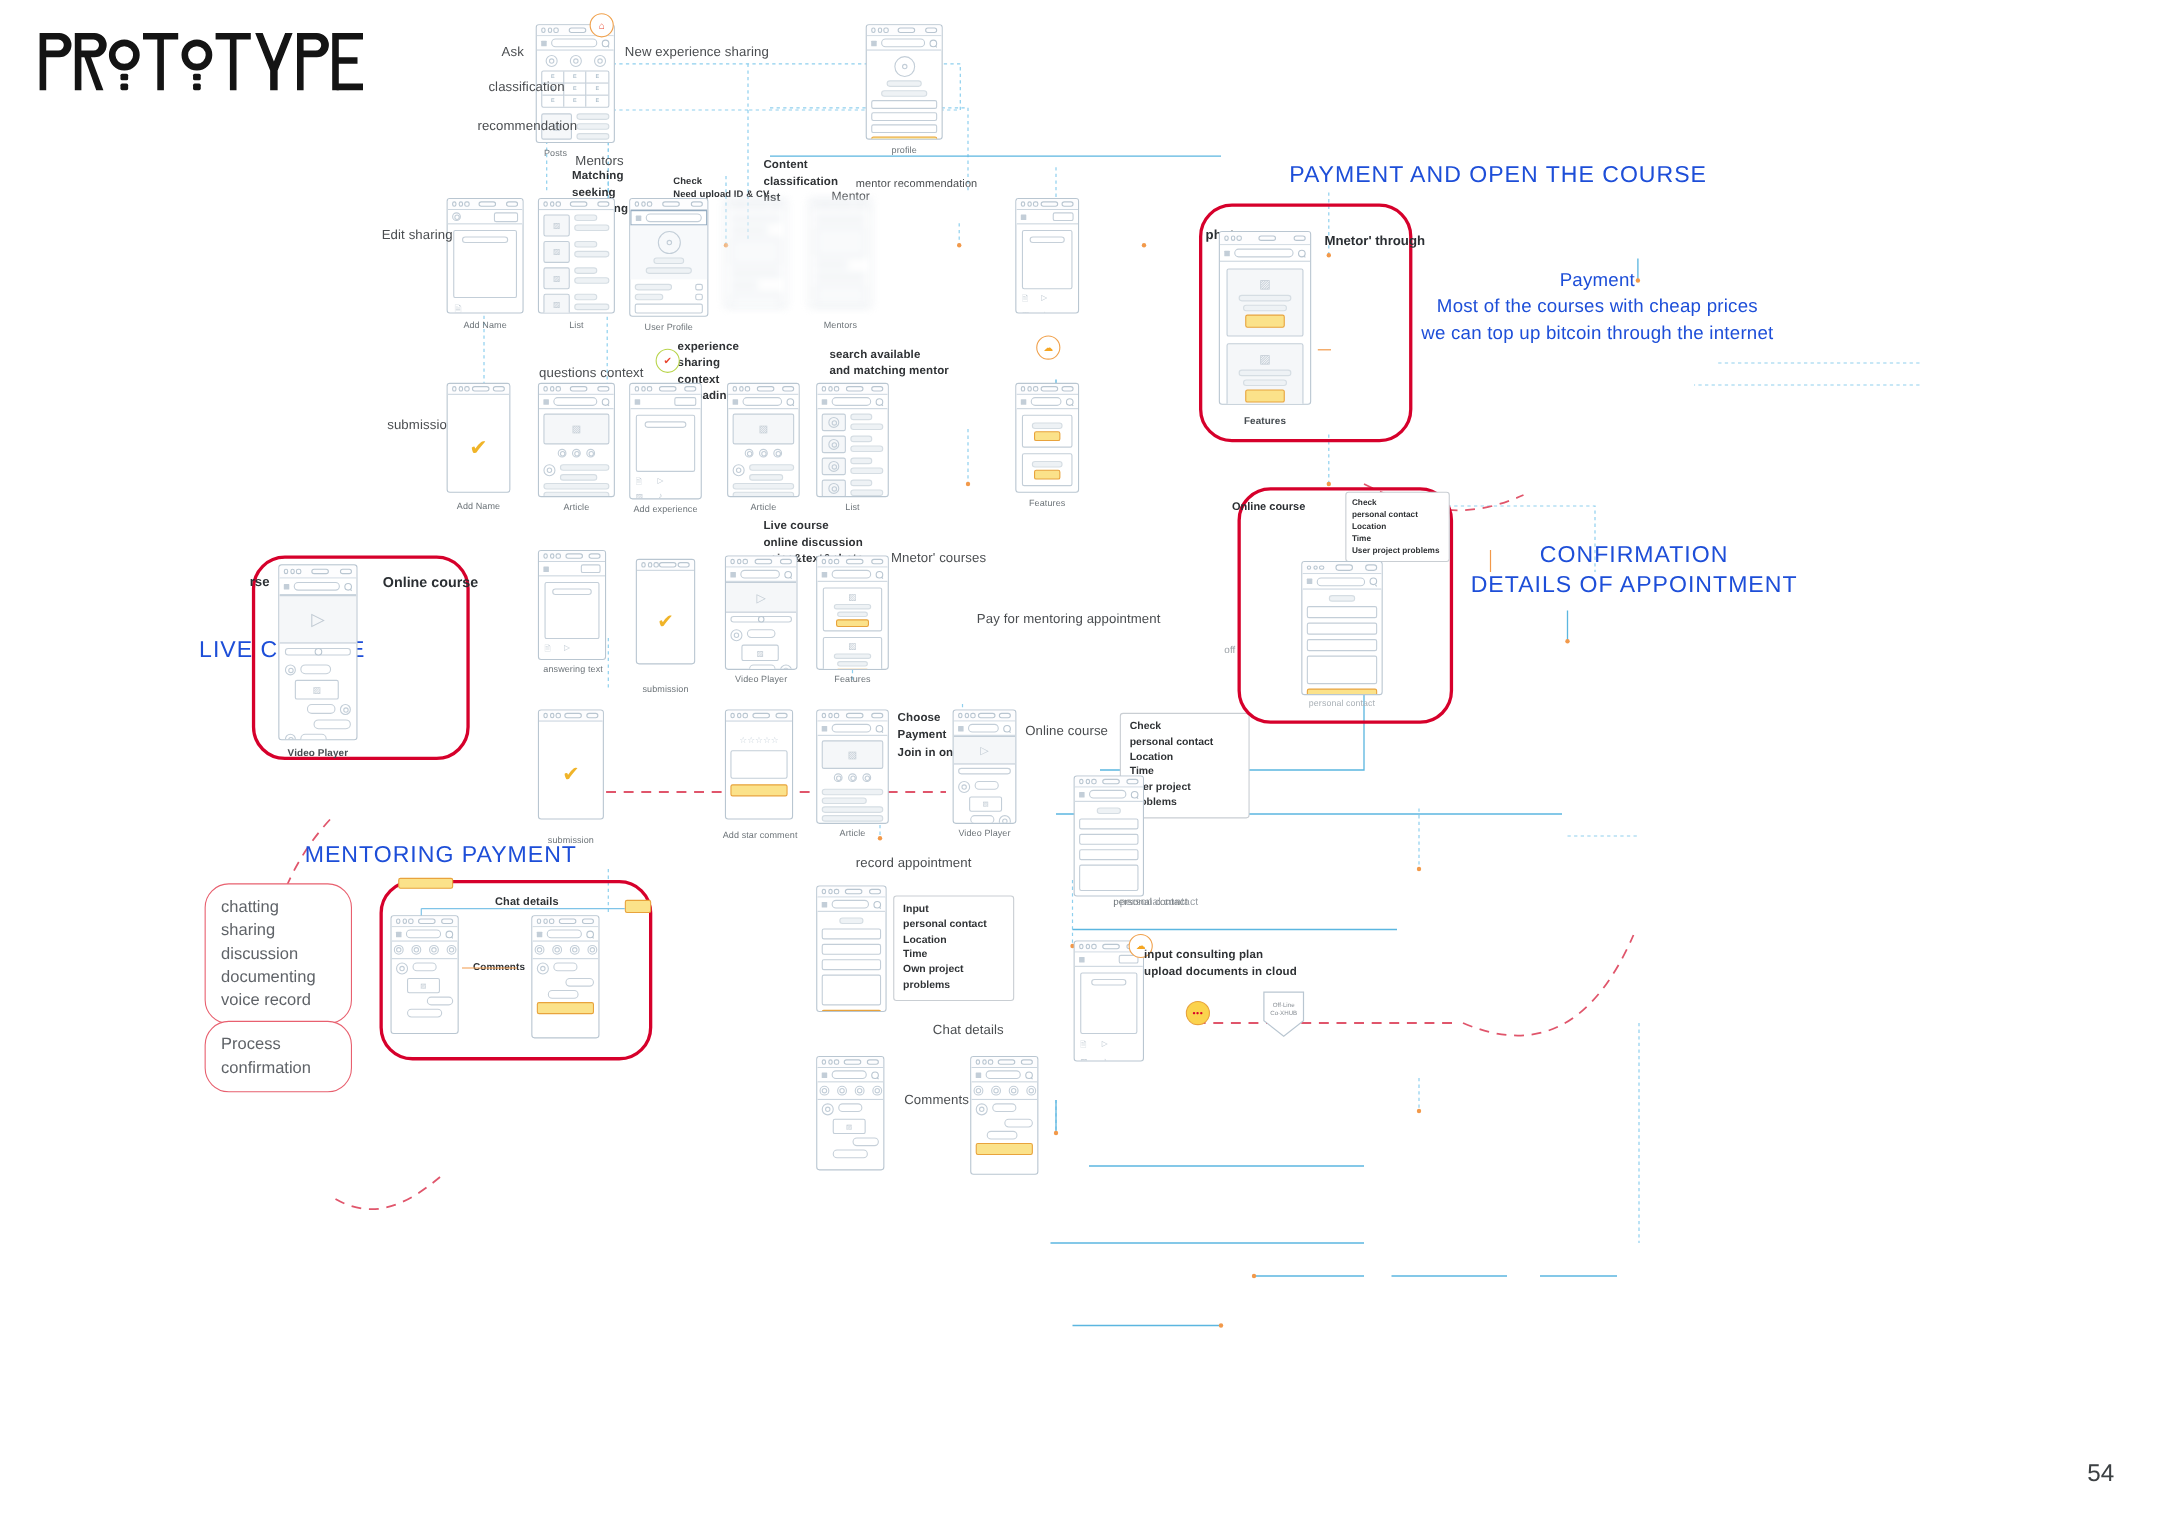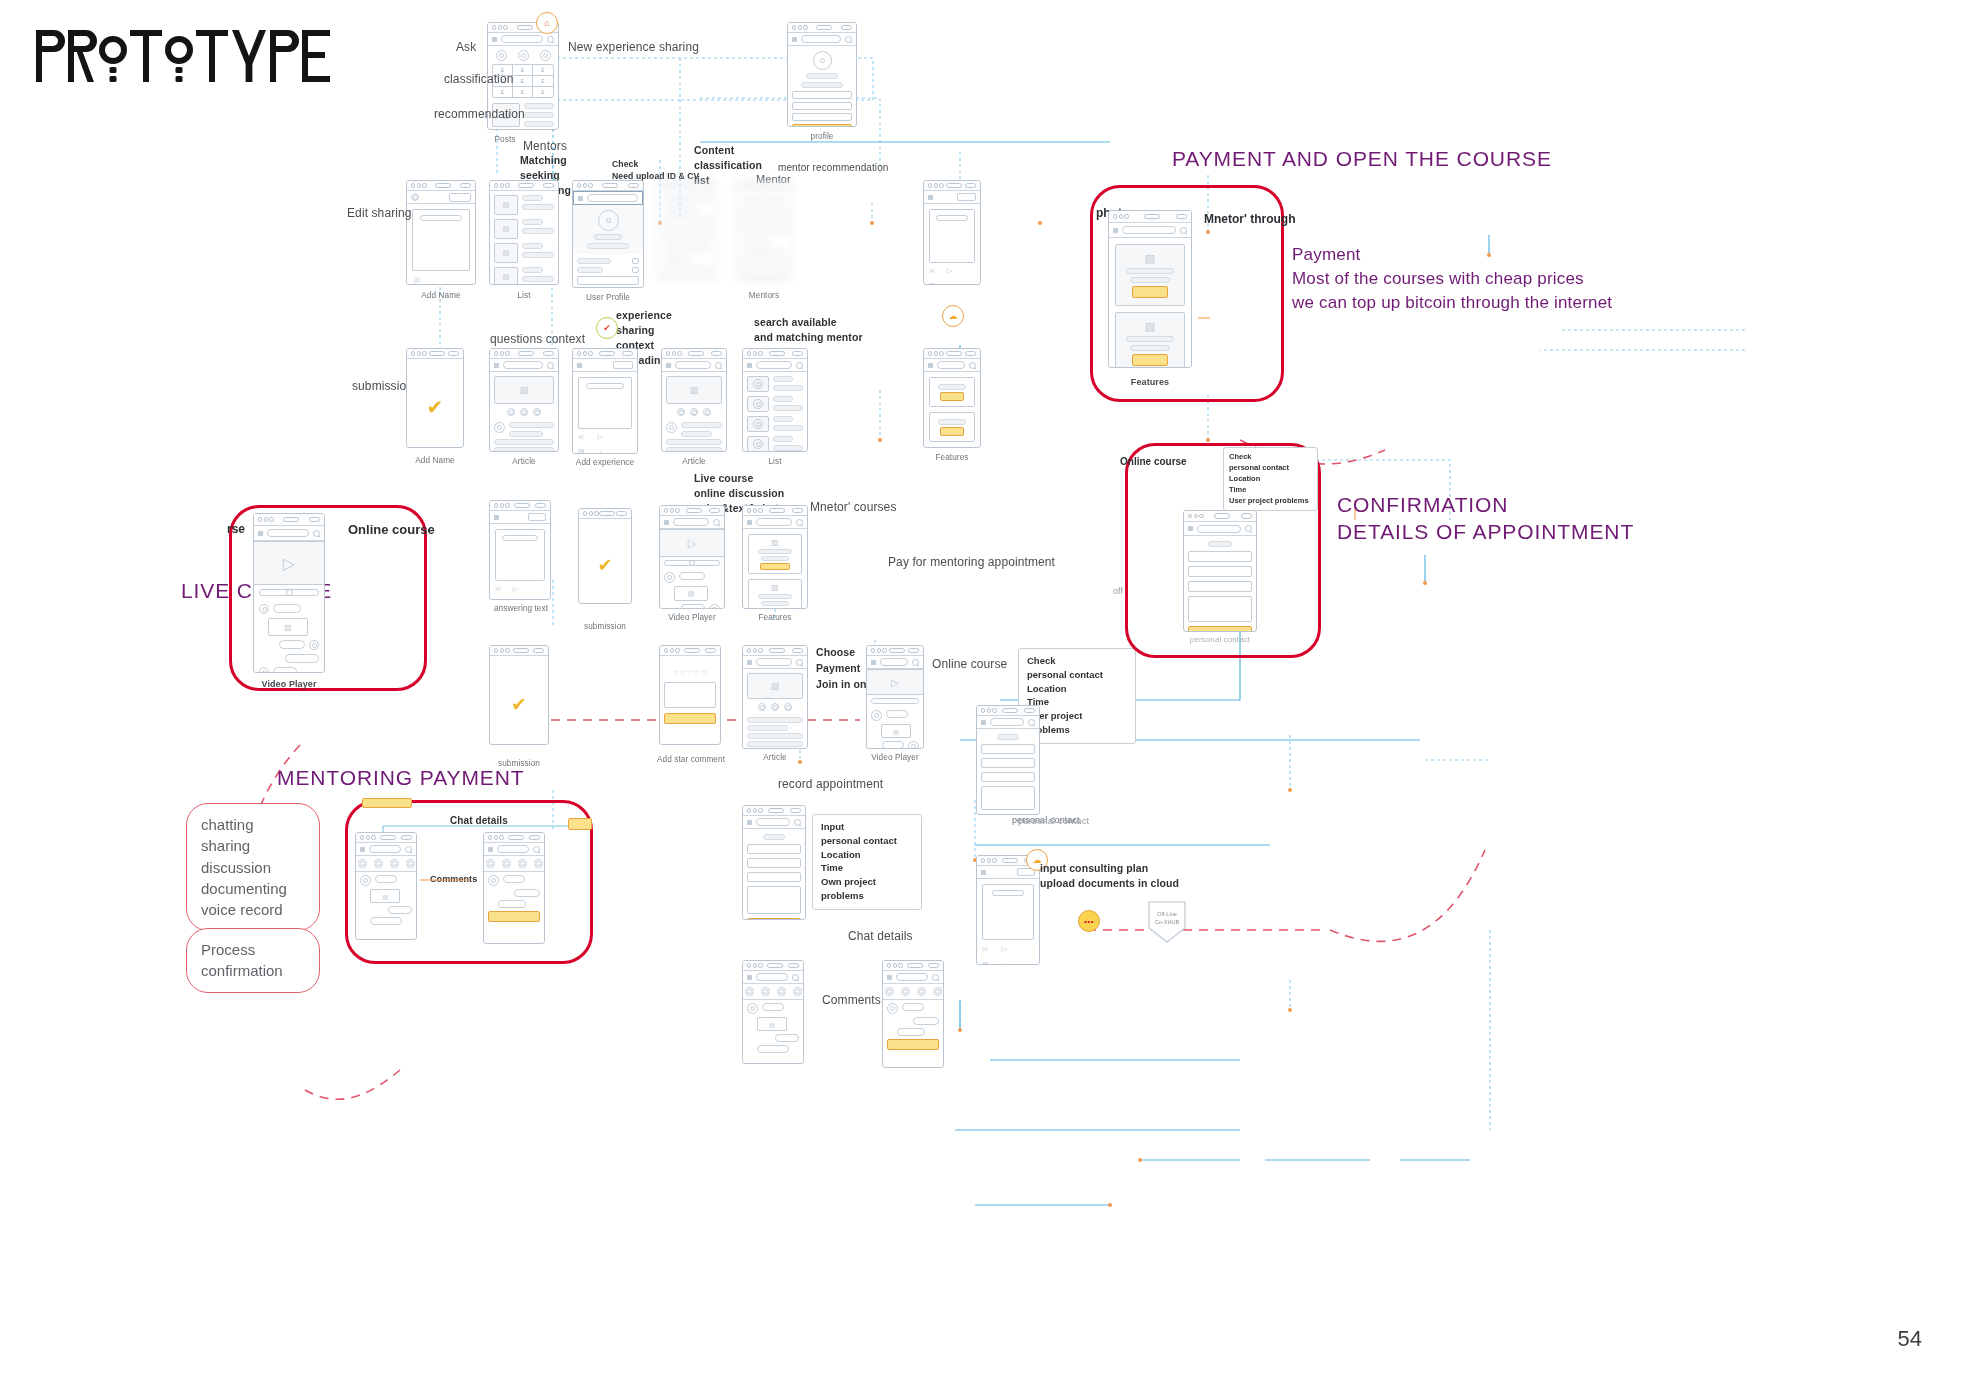--- a/index.html
+++ b/index.html
@@ -6,23 +6,23 @@
   body{width:1968px;height:1380px;position:relative;overflow:hidden;
        font-family:"Liberation Sans","DejaVu Sans",sans-serif;color:#3c4043;}
   .canvas{position:absolute;inset:0;}
 
   
   .logo{position:absolute;left:34px;top:26px;font-size:62px;letter-spacing:2px;
         font-weight:400;color:#121212;font-family:"DejaVu Sans",sans-serif;}
   .logo svg{display:block;}
 
   
-  .sec-head{position:absolute;color:#701a75;font-weight:300;letter-spacing:.9px;
+  .sec-head{position:absolute;color:#1d4ed8;font-weight:300;letter-spacing:.9px;
             font-size:21px;line-height:1.28;white-space:pre-line;
-            font-family:"Liberation Sans",sans-serif;}
+            font-family:"Liberation Sans",sans-serif;text-align:center;}
 
   
   .lbl{position:absolute;font-size:10.5px;line-height:1.42;color:#2f3235;
        white-space:pre-line;font-weight:600;letter-spacing:.1px;}
   .lbl.thin{font-weight:400;color:#4a4d50;}
   .lbl.big{font-size:12px;}
   .lbl.cap{font-size:8.2px;color:#6d7479;font-weight:400;text-align:center;}
   .lbl.grey{color:#9aa0a6;font-weight:400;}
 
   

